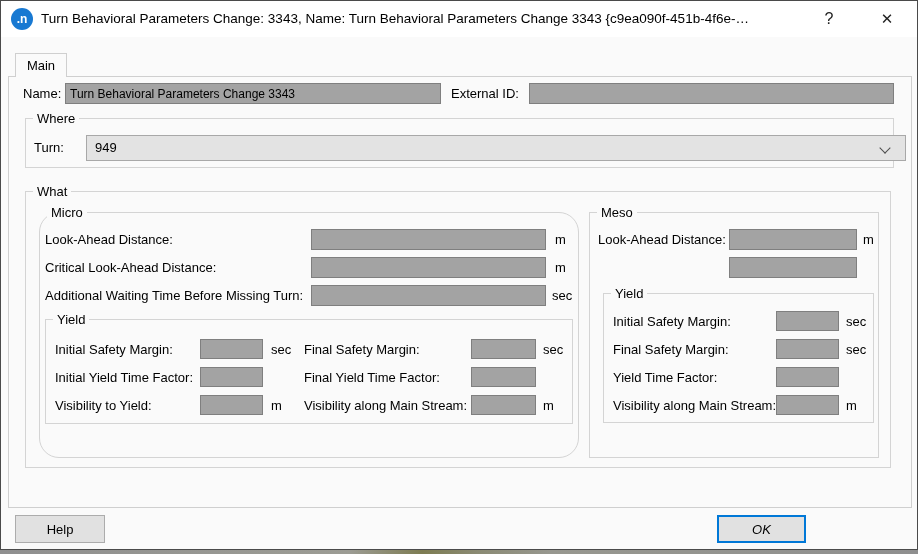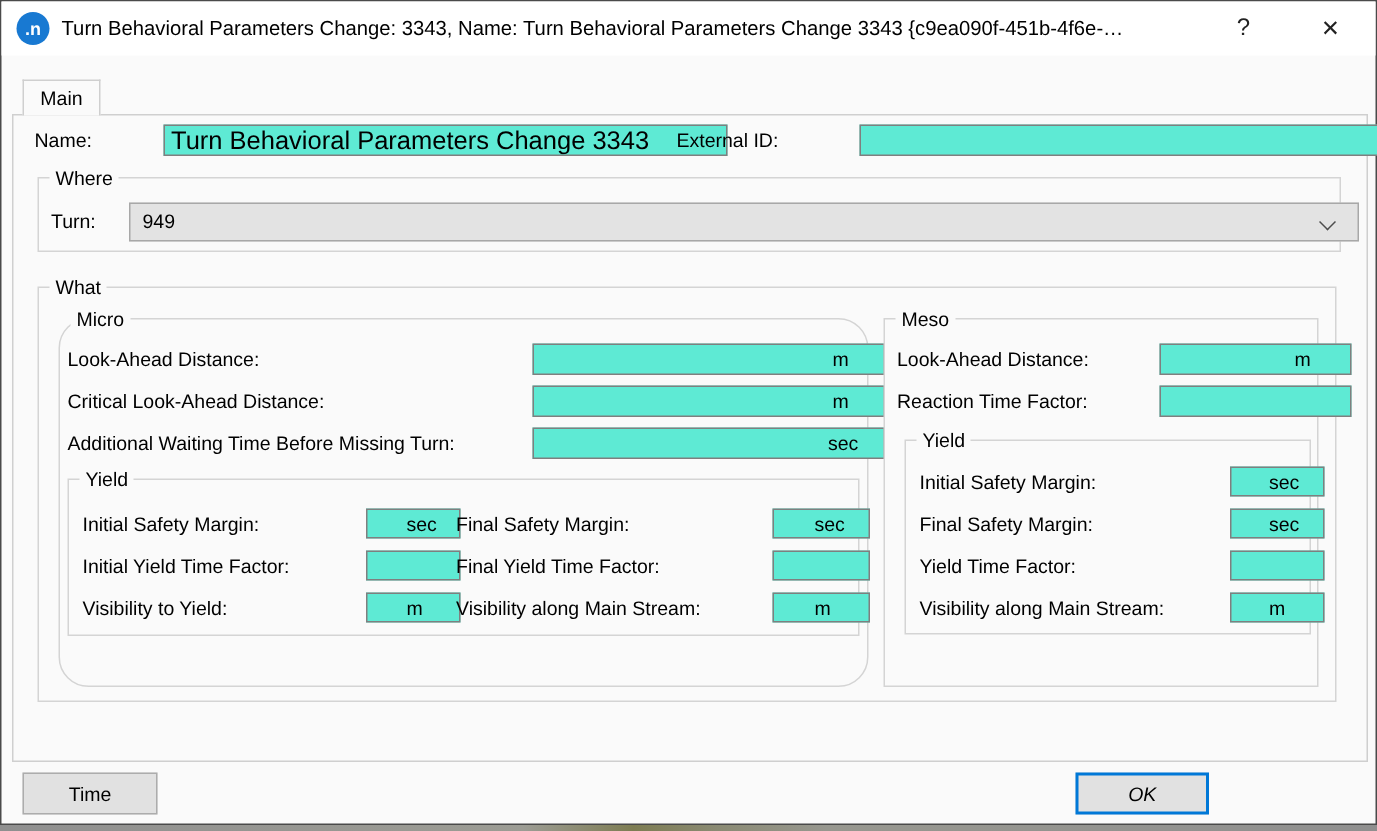--- a/index.html
+++ b/index.html
@@ -29,22 +29,22 @@
   
   .tab {
     position:absolute; left:14px; top:52px; width:52px; height:24px; z-index:2;
     background:#fafafa; border:1px solid #cfcfcf; border-bottom:none;
     text-align:center; line-height:23px;
   }
   .tab-pane { position:absolute; left:7px; top:75px; width:904px; height:432px; border:1px solid #cfcfcf; background:#fafafa; }
   
   .lbl { position:absolute; height:18px; line-height:18px; white-space:nowrap;text-align:right; }
   .tinput {
-    position:absolute; border:1px solid #7f7f7f; background:#5eead4; height:21px;
-    font-family:"Liberation Sans",sans-serif; font-size:17px; padding:0 4px; outline:none;margin-left:44px;
+    position:absolute; border:1px solid #7f7f7f; background:#a3a3a3; height:21px;
+    font-family:"Liberation Sans",sans-serif; font-size:12px; padding:0 4px; outline:none;
   }
   .group { position:absolute; border:1px solid #d4d4d4; }
   .group-title { position:absolute; top:-8px; left:7px; padding:0 4px; background:#fafafa; line-height:15px; white-space:nowrap; }
   .combo {
     position:absolute; border:1px solid #a8a8a8; background:#e3e3e3; height:26px;
     line-height:24px; padding:0 8px;margin-left:21px;
   }
   .combo .chev {
     position:absolute; right:16px; top:8px; width:8px; height:8px;
     border-right:1.5px solid #4d4d4d; border-bottom:1.5px solid #4d4d4d; transform:rotate(45deg);
@@ -130,21 +130,20 @@
     <span class="unit" style="left:542px; top:396px;">m</span>
 
     <div class="group" style="left:588px; top:211px; width:290px; height:246px;">
       <span class="group-title">Meso</span>
     </div>
 
     <span class="lbl" style="left:597px; top:230px;">Look-Ahead Distance:</span>
     <input class="tinput" style="left: 728px; top: 228px; width: 128px;" type="text" value="">
     <span class="unit" style="left:862px; top:230px;">m</span>
 
-    <span class="lbl" style="left:597px; top:258px;">Reaction Time Factor:</span>
     <input class="tinput" style="left: 728px; top: 256px; width: 128px;" type="text" value="">
 
     <div class="group" style="left:602px; top:292px; width:271px; height:130px;">
       <span class="group-title">Yield</span>
     </div>
 
     <span class="lbl" style="left:612px; top:312px;">Initial Safety Margin:</span>
     <input class="tinput" style="left: 775px; top: 310px; width: 63px; height: 20px;" type="text" value="">
     <span class="unit" style="left:845px; top:312px;">sec</span>
 
@@ -152,18 +151,18 @@
     <input class="tinput" style="left: 775px; top: 338px; width: 63px; height: 20px;" type="text" value="">
     <span class="unit" style="left:845px; top:340px;">sec</span>
 
     <span class="lbl" style="left:612px; top:368px;">Yield Time Factor:</span>
     <input class="tinput" style="left: 775px; top: 366px; width: 63px; height: 20px;" type="text" value="">
 
     <span class="lbl" style="left:612px; top:396px;">Visibility along Main Stream:</span>
     <input class="tinput" style="left: 775px; top: 394px; width: 63px; height: 20px;" type="text" value="">
     <span class="unit" style="left:845px; top:396px;">m</span>
 
-    <button class="btn" style="left:14px; top:514px; width:90px;">Time</button>
+    <button class="btn" style="left:14px; top:514px; width:90px;">Help</button>
     <button class="btn default" style="left:716px; top:514px; width:89px;font-style:italic;">OK</button>
   </div>
 
   <div class="desktop-strip"></div>
 </div>
 
 </body></html>

